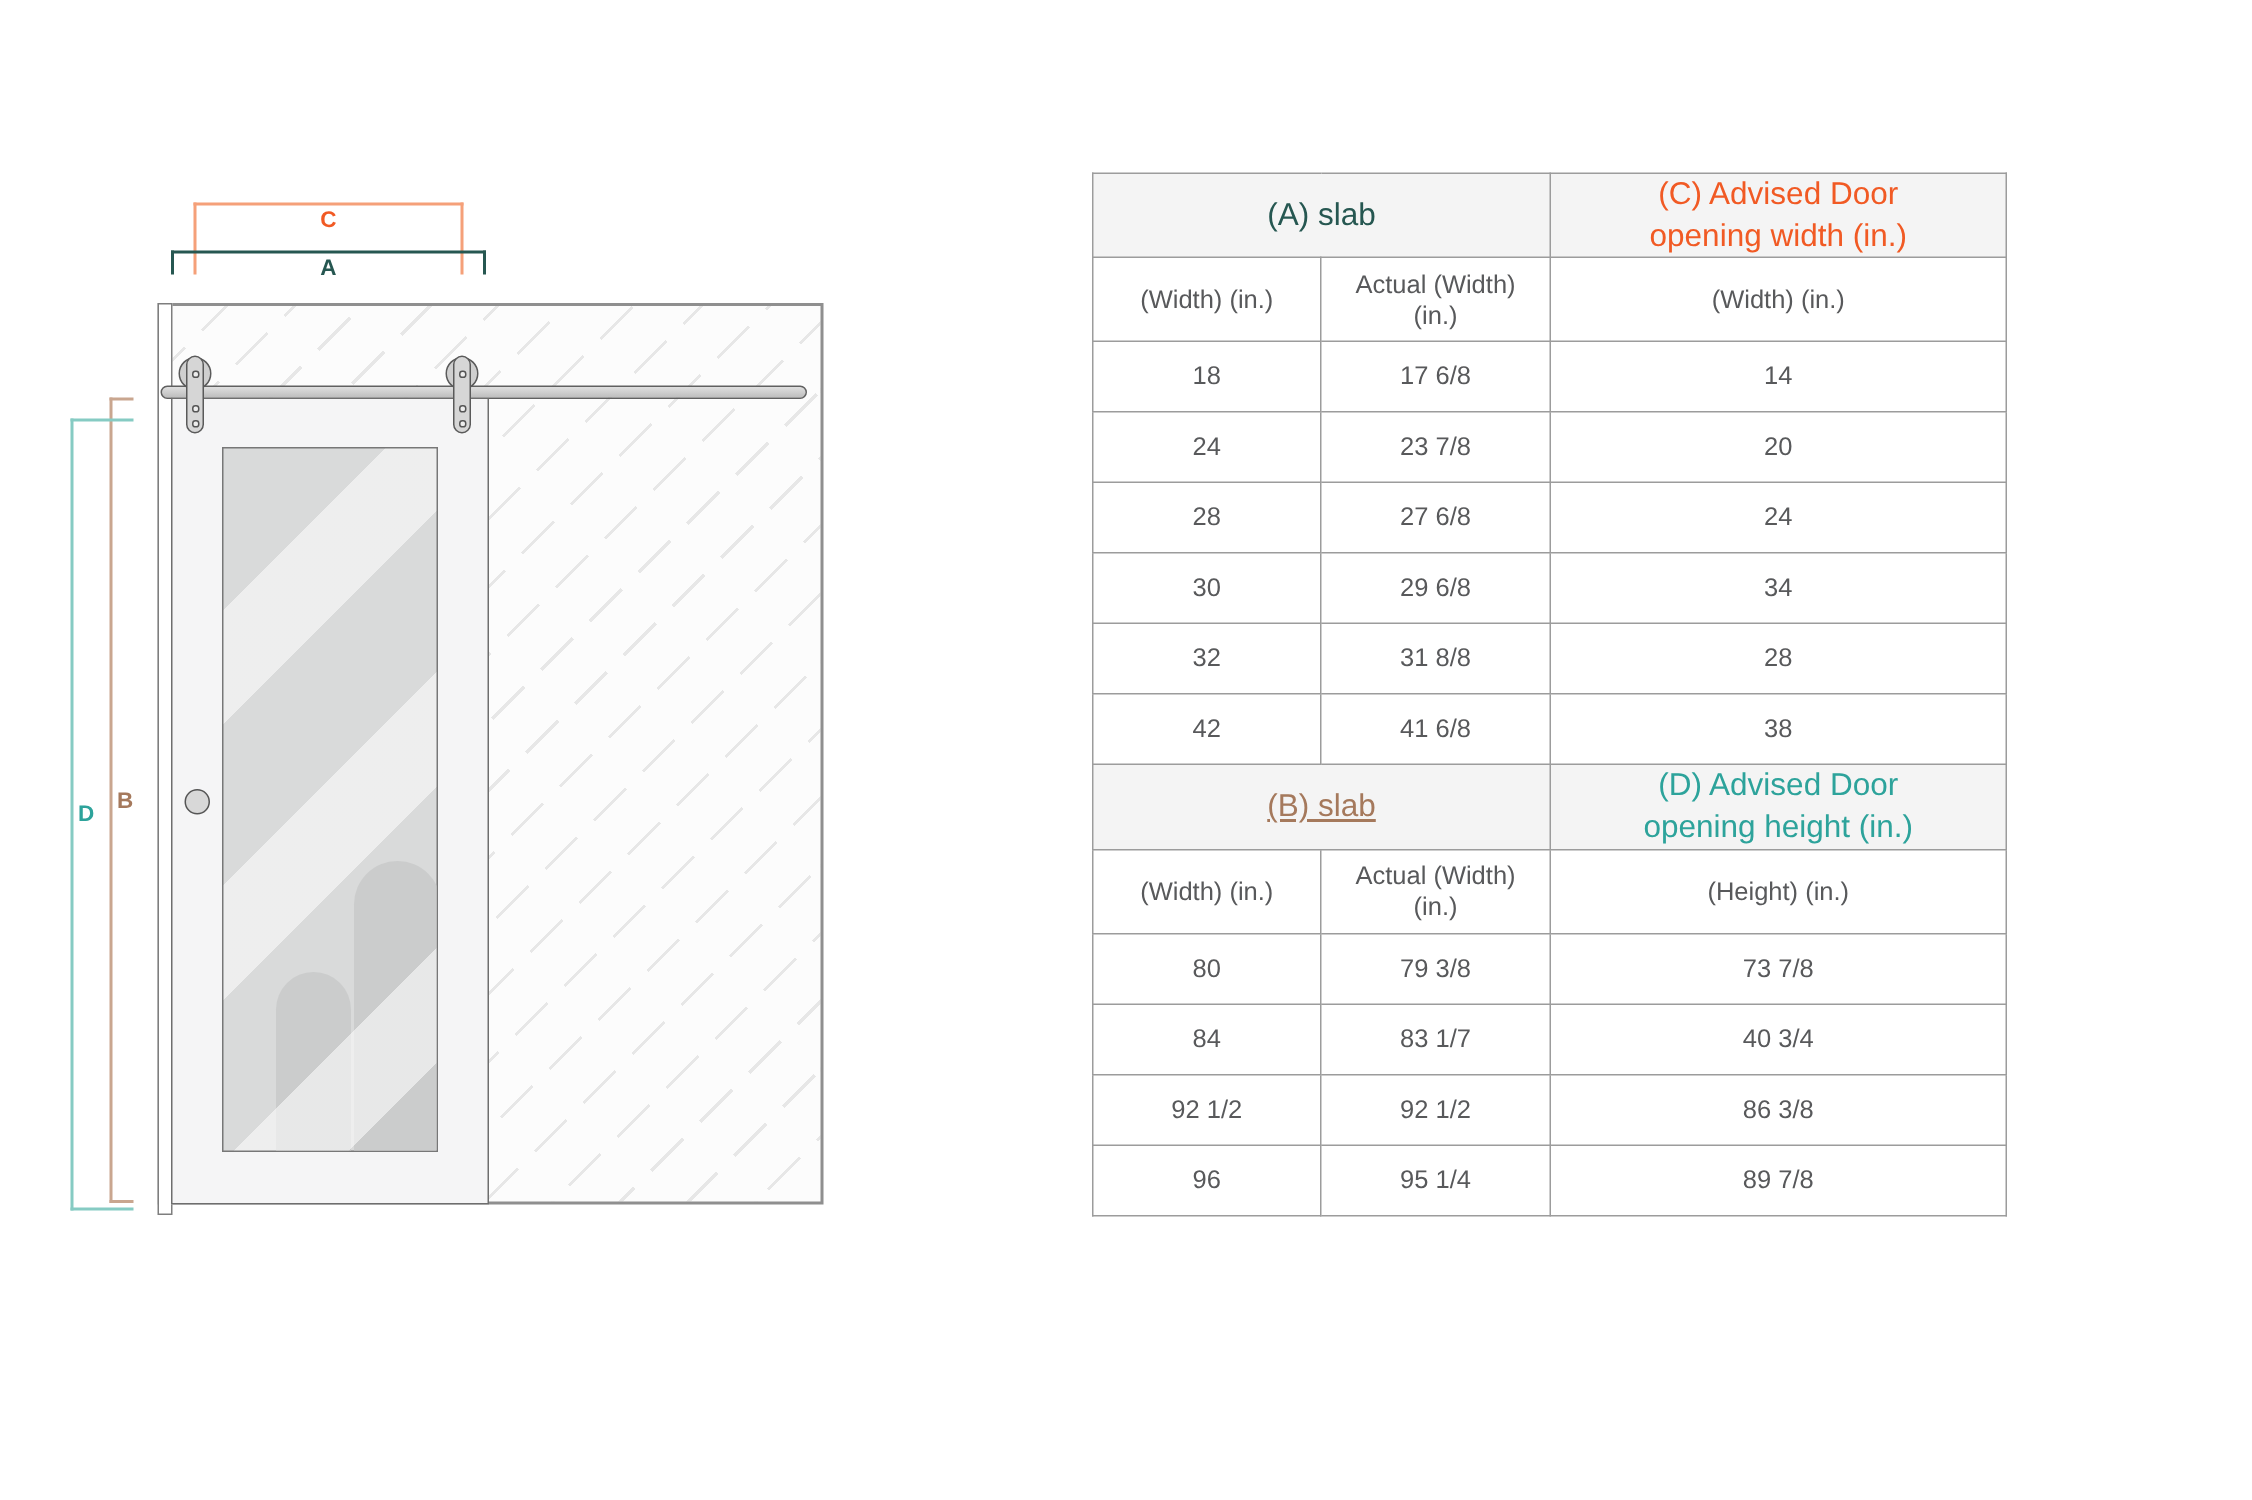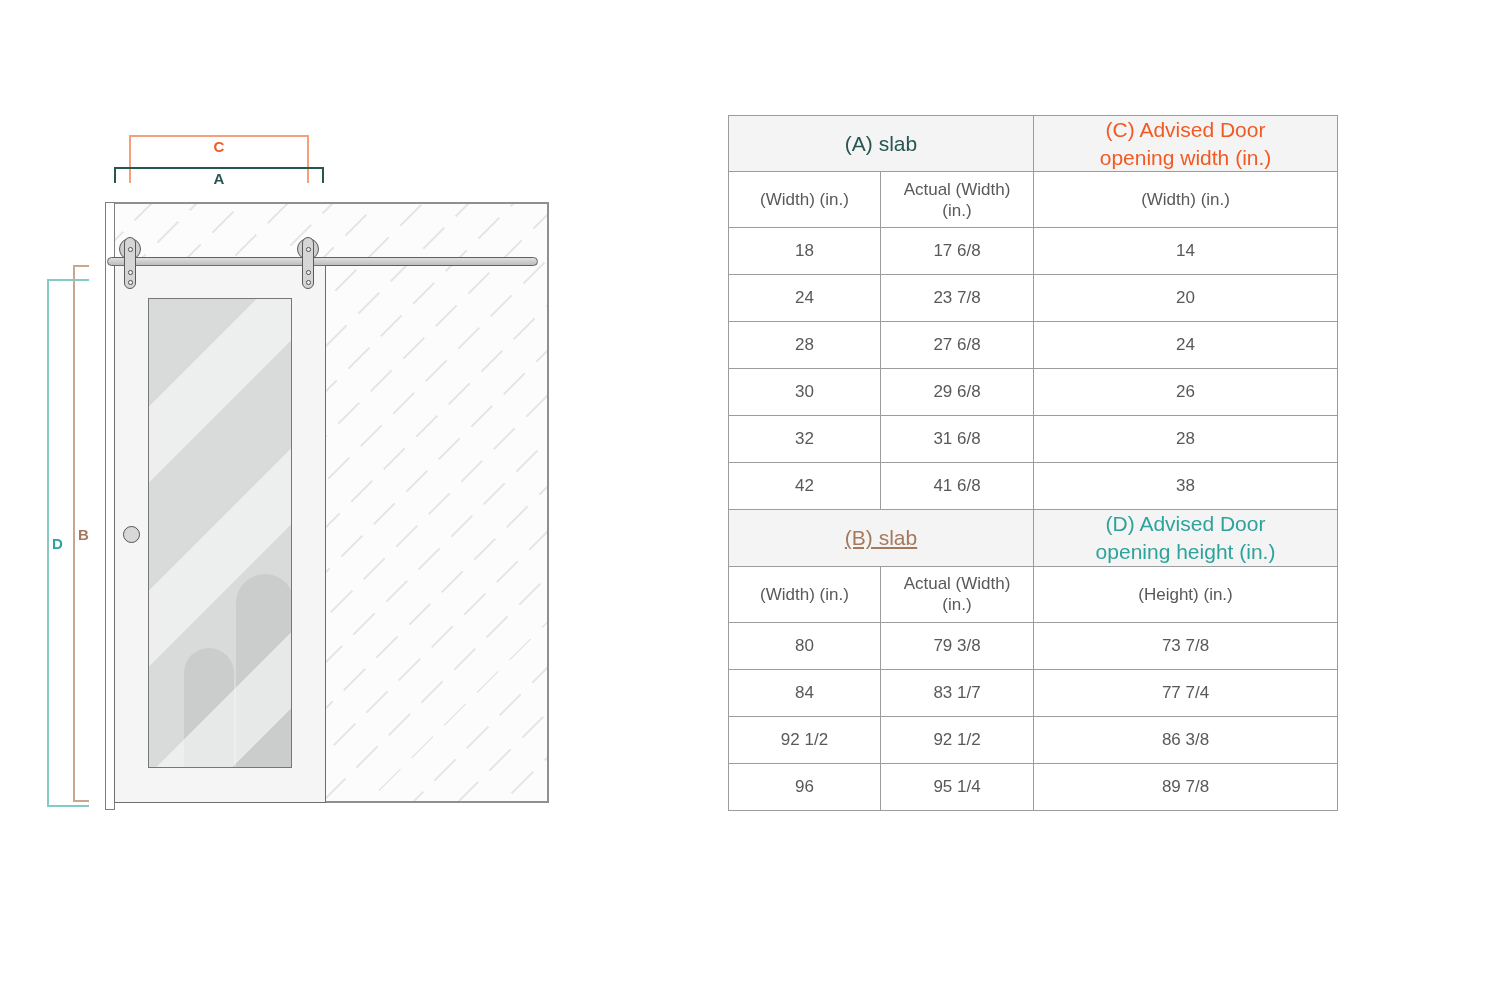--- a/index.html
+++ b/index.html
@@ -173,25 +173,25 @@
       <td>20</td>
     </tr>
     <tr>
       <td>28</td>
       <td>27 6/8</td>
       <td>24</td>
     </tr>
     <tr>
       <td>30</td>
       <td>29 6/8</td>
-      <td>26</td>
+      <td>34</td>
     </tr>
     <tr>
       <td>32</td>
-      <td>31 6/8</td>
+      <td>31 8/8</td>
       <td>28</td>
     </tr>
     <tr>
       <td>42</td>
       <td>41 6/8</td>
       <td>38</td>
     </tr>
 
     <tr class="group">
       <th colspan="2" class="t-brown">(B) slab</th>
@@ -205,21 +205,21 @@
       <th>(Height) (in.)</th>
     </tr>
     <tr>
       <td>80</td>
       <td>79 3/8</td>
       <td>73 7/8</td>
     </tr>
     <tr>
       <td>84</td>
       <td>83 1/7</td>
-      <td>77 7/4</td>
+      <td>40 3/4</td>
     </tr>
     <tr>
       <td>92 1/2</td>
       <td>92 1/2</td>
       <td>86 3/8</td>
     </tr>
     <tr>
       <td>96</td>
       <td>95 1/4</td>
       <td>89 7/8</td>

